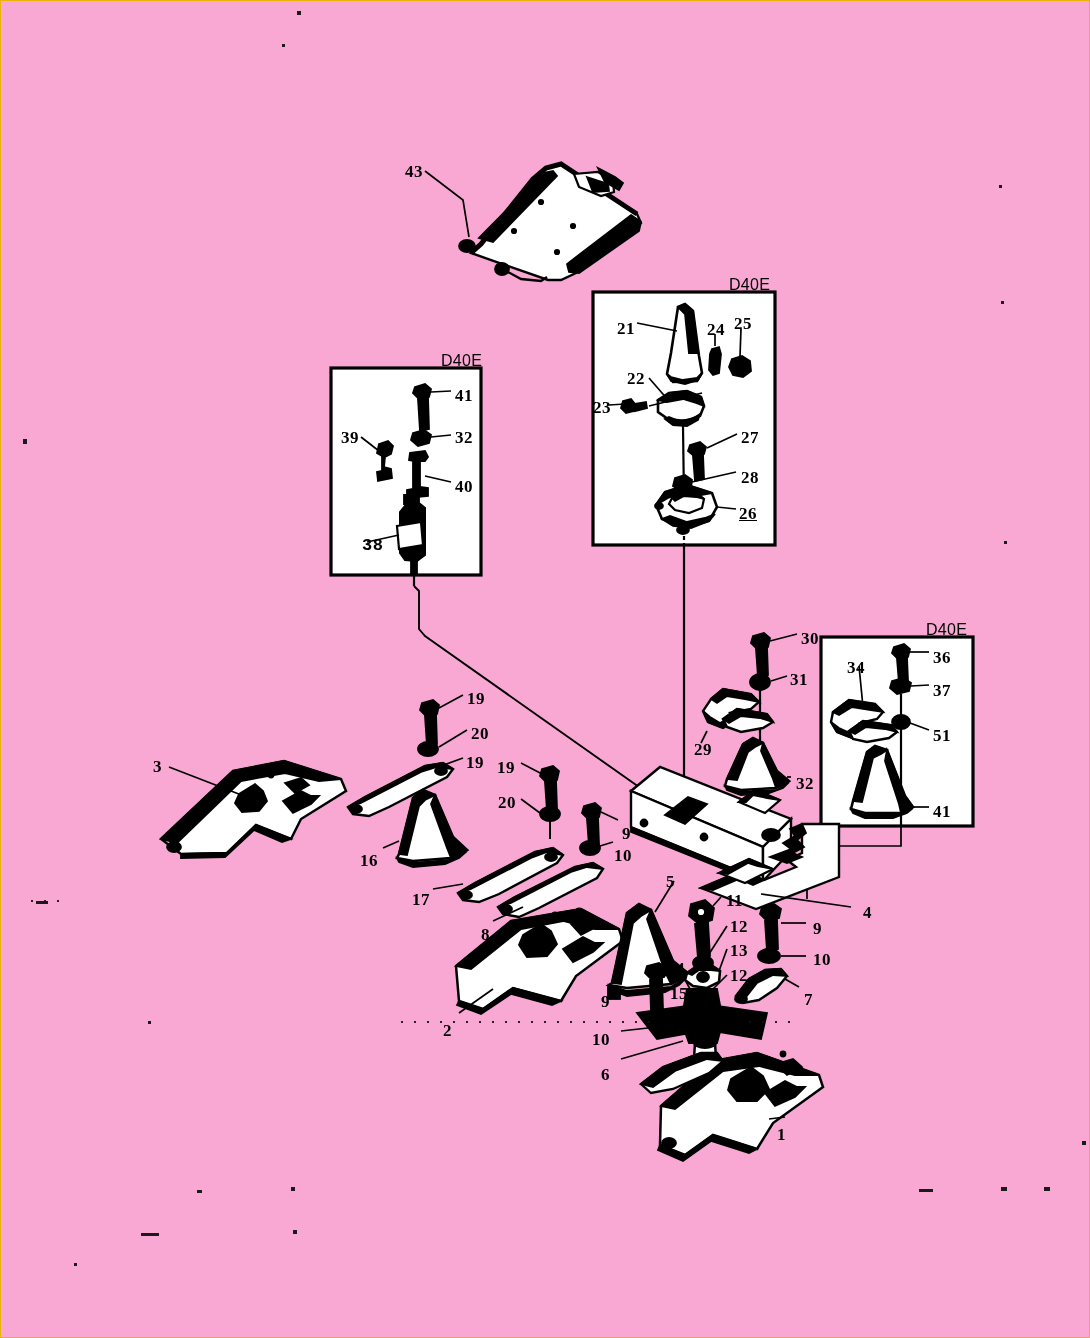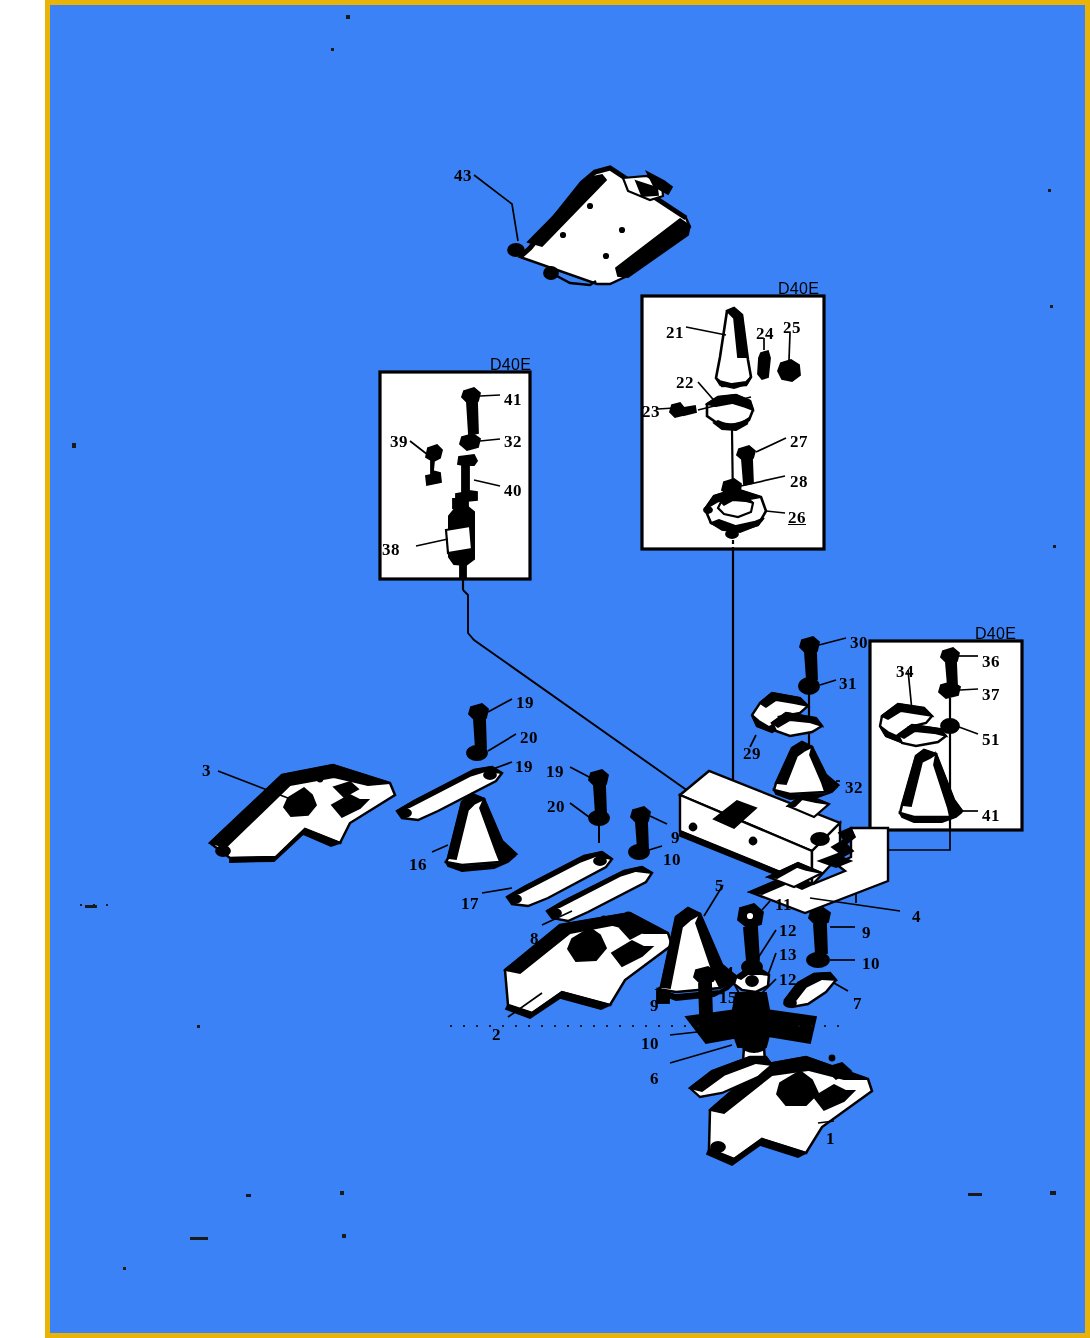--- a/index.html
+++ b/index.html
@@ -3,24 +3,23 @@
 <meta charset="utf-8">
 <title>Parts Diagram</title>
 <style>
   html,body{margin:0;padding:0;background:#fff;}
   body{
     font-family:"Liberation Sans", sans-serif;
     width:1090px;height:1338px;position:relative;overflow:hidden;
   }
   #page{
     position:absolute;inset:0;
-    border:5px solid #eab308;
+    border:1px solid #eab308;
     box-sizing:border-box;
-    background:#3b82f6;
-    margin-left:45px;
+    background:#f9a8d4;
   }
   #svgroot{position:absolute;left:0;top:0;width:1090px;height:1338px;}
   .callout{
     position:absolute;
     font-family:"Liberation Serif", serif;
     font-weight:bold;
     font-size:17px;
     color:#000;
     line-height:1;
     white-space:nowrap;
@@ -441,21 +440,21 @@
       <div class="callout" style="left: 733px; top: 314px;">25</div>
       <div class="callout" style="left: 626px; top: 369px;">22</div>
       <div class="callout" style="left: 592px; top: 398px;">23</div>
       <div class="callout" style="left: 740px; top: 428px;">27</div>
       <div class="callout" style="left: 740px; top: 468px; text-align: center;">28</div>
       <div class="callout" style="left: 738px; top: 504px; text-decoration: underline;">26</div>
       <div class="callout" style="left: 454px; top: 386px;">41</div>
       <div class="callout" style="left: 454px; top: 428px;">32</div>
       <div class="callout" style="left: 340px; top: 428px;">39</div>
       <div class="callout" style="left: 454px; top: 477px;">40</div>
-      <div class="callout" style="left: 332px; top: 536px;">38</div>
+      <div class="callout" style="left: 361px; top: 536px; font-family: Liberation Mono, monospace;">38</div>
       <div class="callout" style="left: 800px; top: 629px;">30</div>
       <div class="callout" style="left: 789px; top: 670px;">31</div>
       <div class="callout" style="left: 932px; top: 648px;">36</div>
       <div class="callout" style="left: 846px; top: 658px;">34</div>
       <div class="callout" style="left: 932px; top: 681px;">37</div>
       <div class="callout" style="left: 932px; top: 726px;">51</div>
       <div class="callout" style="left: 932px; top: 802px;">41</div>
       <div class="callout" style="left: 693px; top: 740px;">29</div>
       <div class="callout" style="left: 795px; top: 774px;">32</div>
       <div class="callout" style="left: 466px; top: 689px;">19</div>

